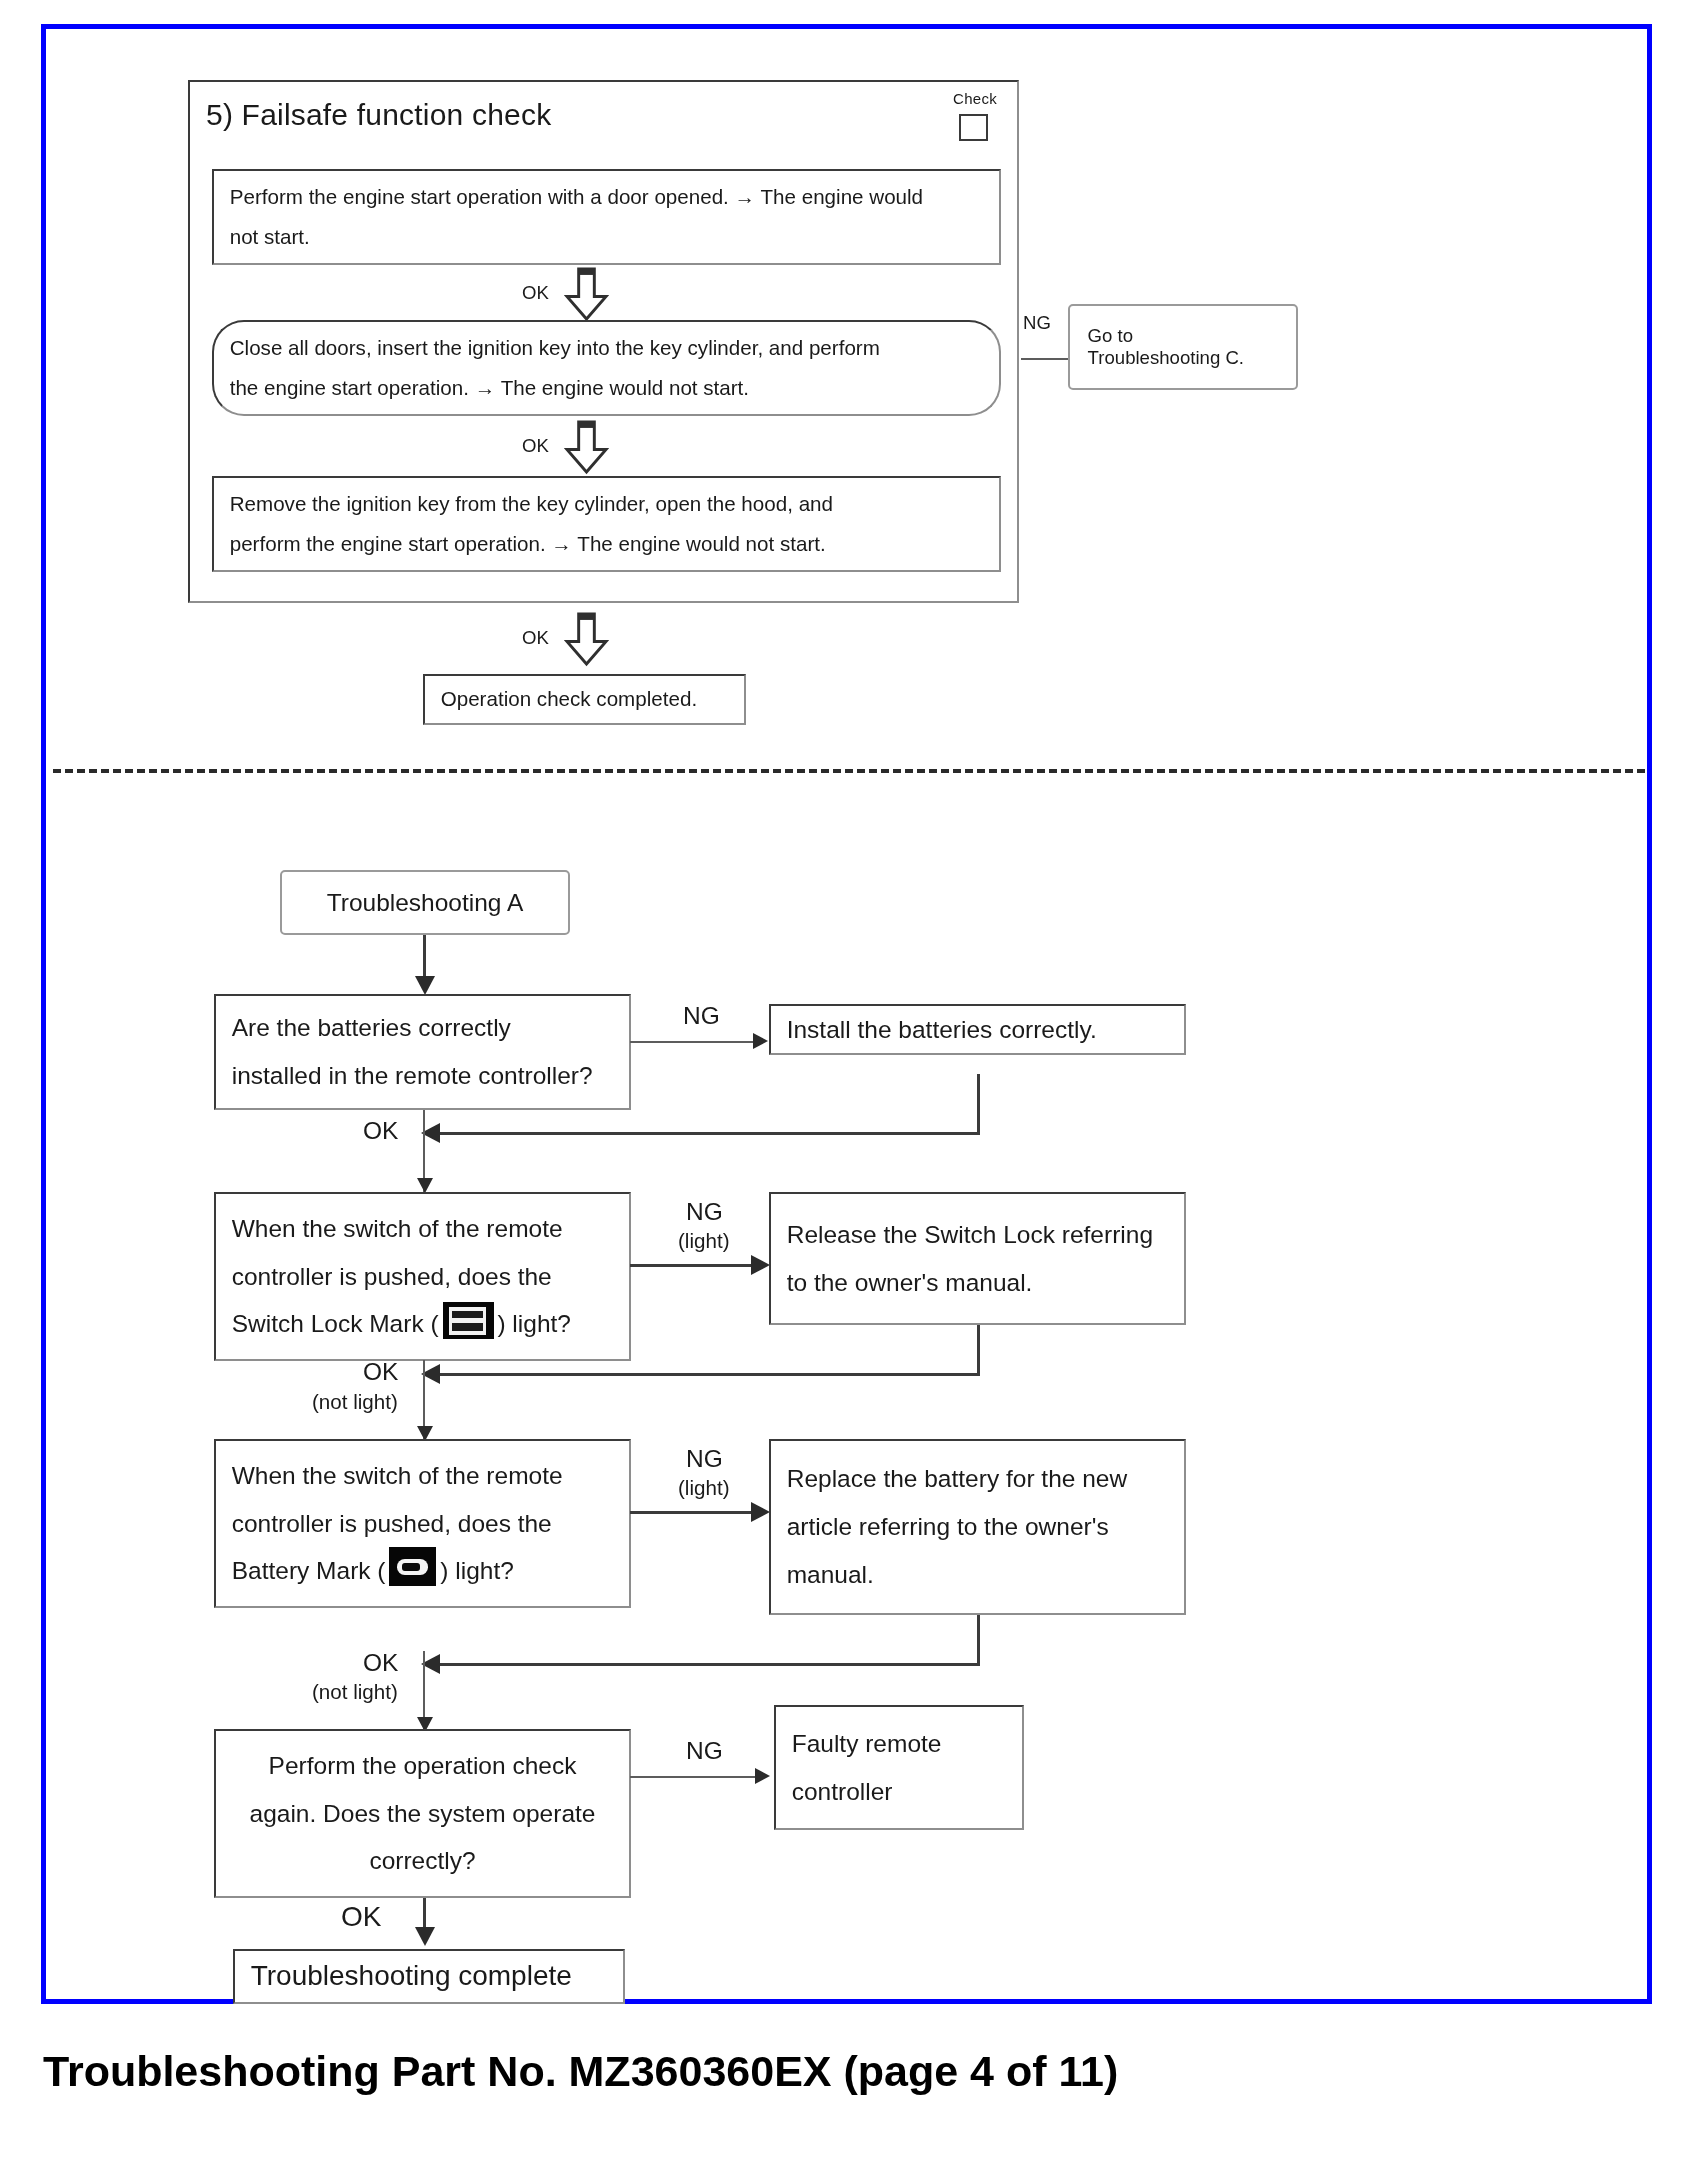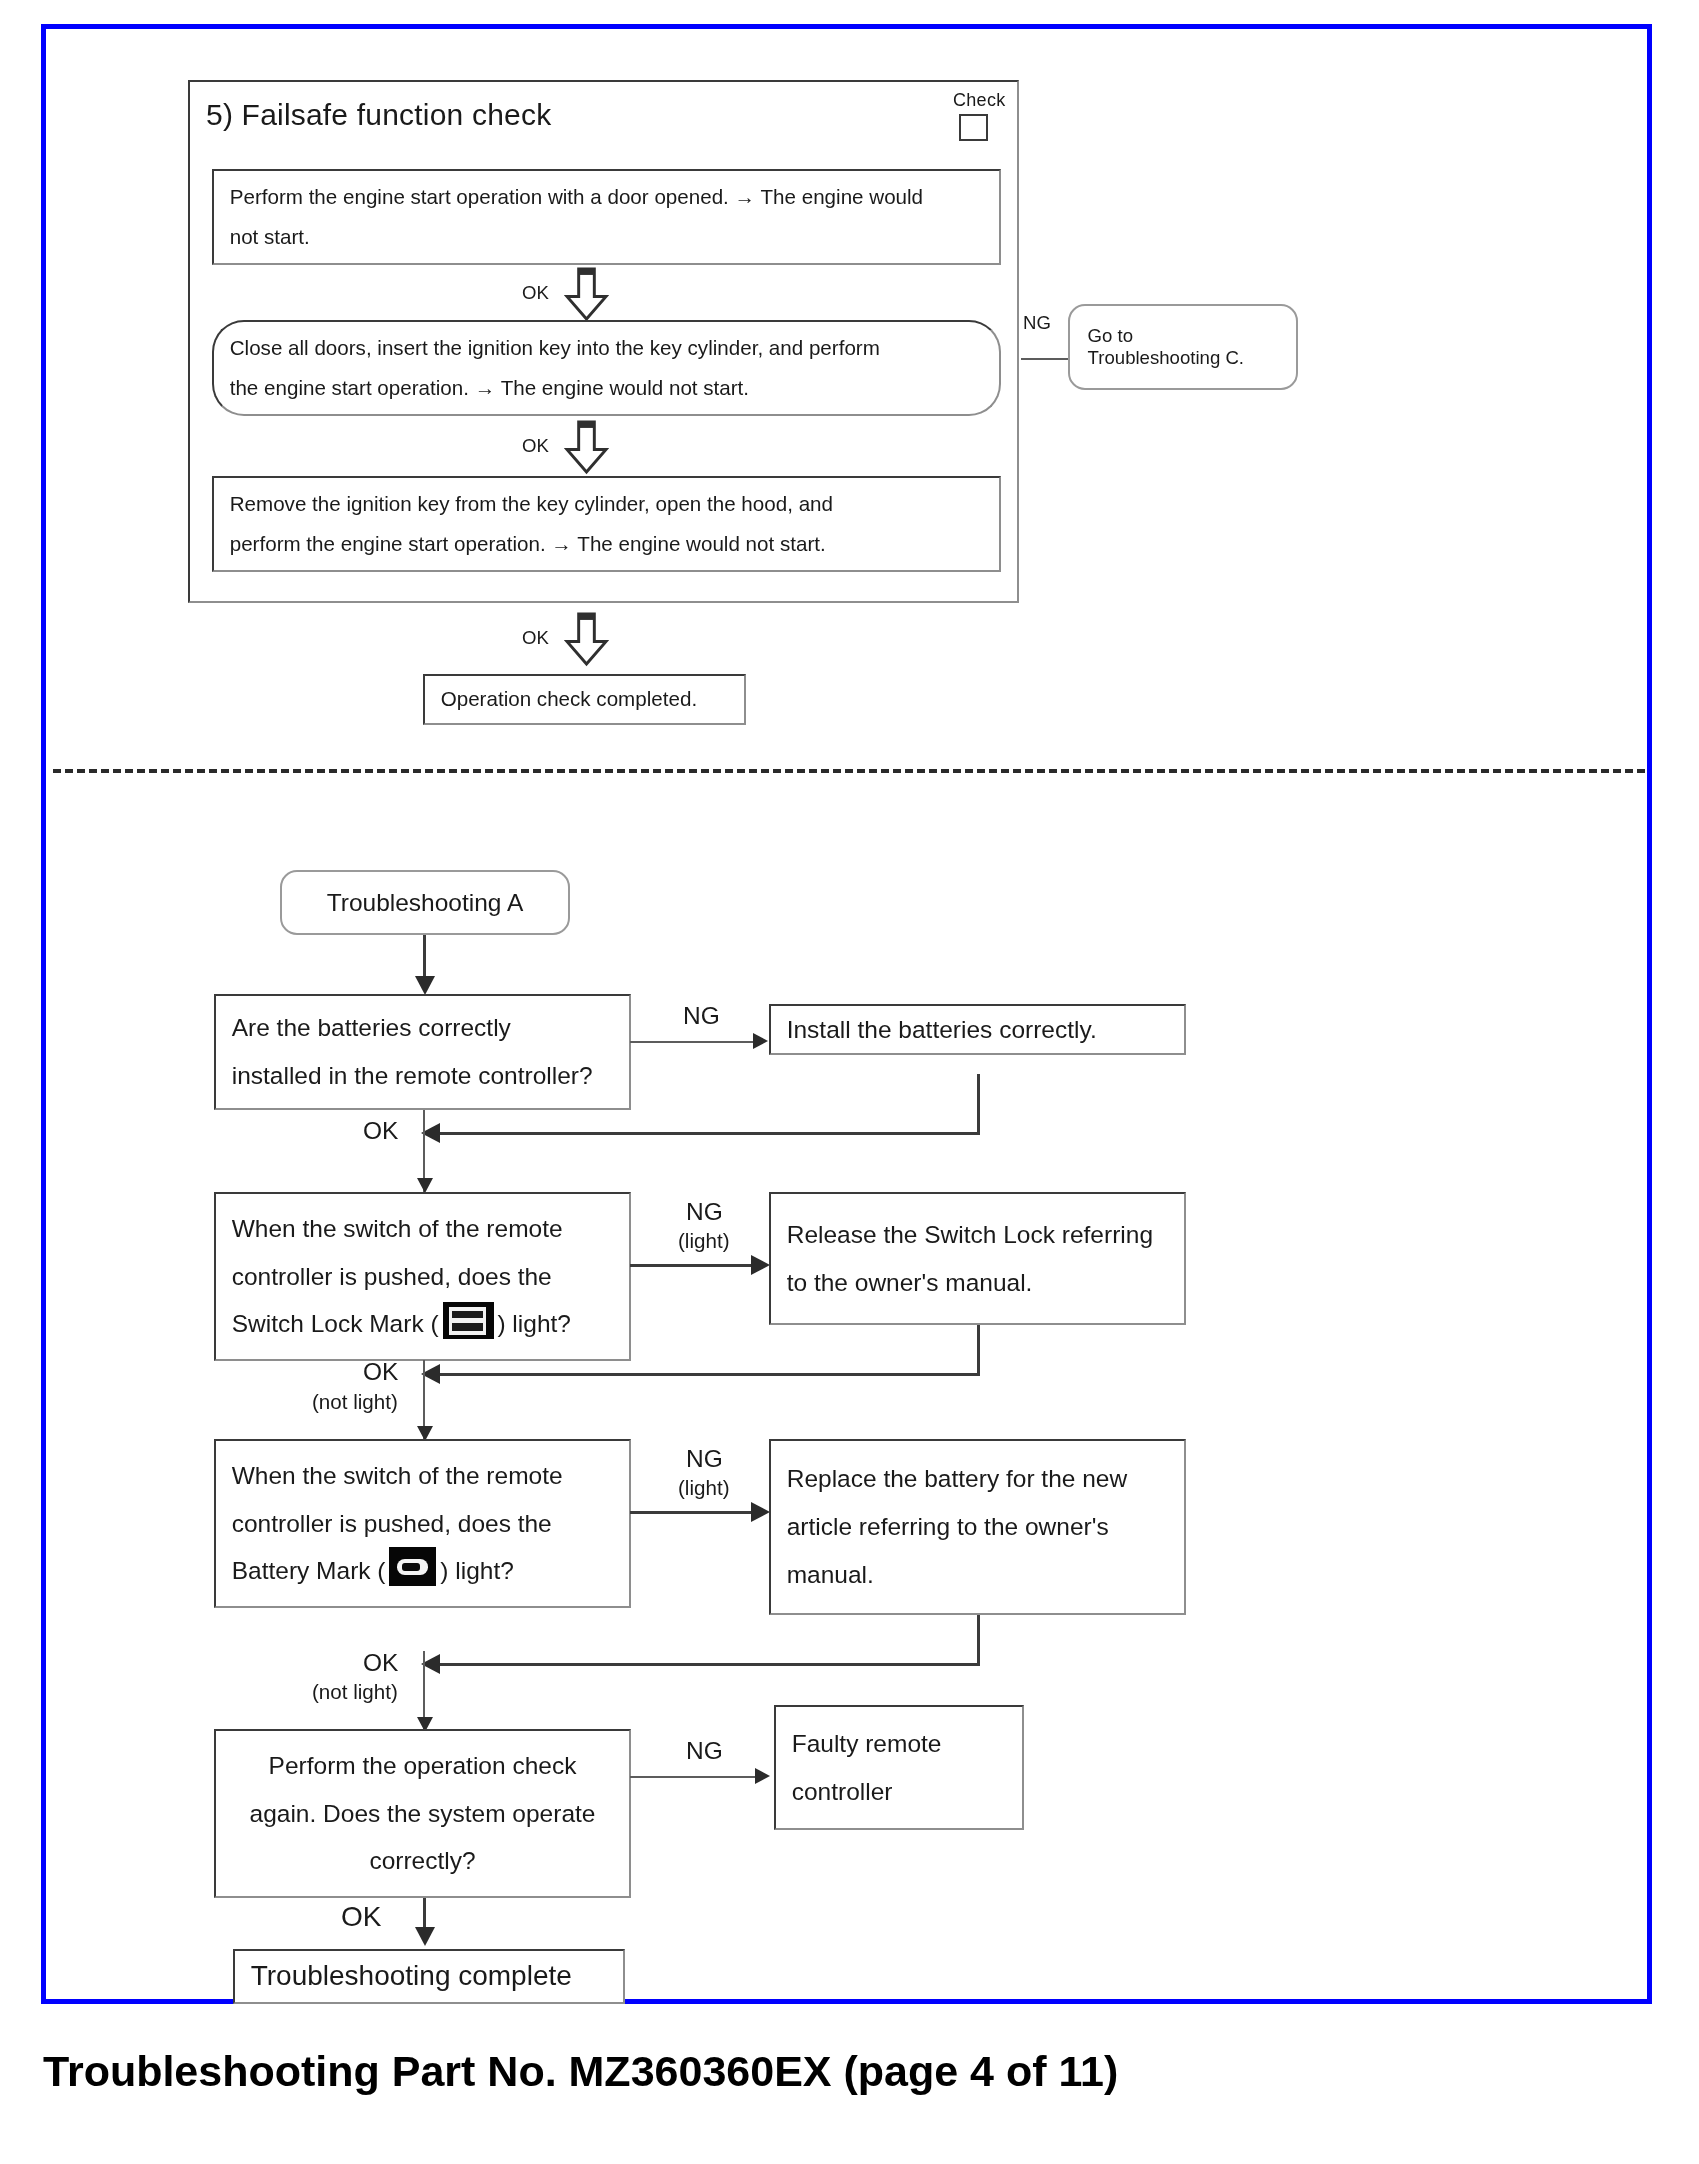--- a/index.html
+++ b/index.html
@@ -39,38 +39,38 @@
   
   .group-box{
     position:absolute;box-sizing:border-box;background:#fff;
     border:2.9px solid #3a3a3a;
     border-right-color:#8e8e8e;border-bottom-color:#8e8e8e;
   }
 
   
   .rbox{
     position:absolute;box-sizing:border-box;background:#fff;
-    border:2.9px solid #9a9a9a;border-radius:17px;
+    border:2.9px solid #9a9a9a;border-radius:5px;
     display:flex;flex-direction:column;justify-content:center;
     padding:3.9px 17.6px;
   }
 
   
   .t-sm{font-size:18.6px;}
   .t-md{font-size:20.6px;}
   .t-lg{font-size:24.5px;}
   .t-xl{font-size:28px;}
 
   
   .sec-title{
     position:absolute;font-size:30px;letter-spacing:0.2px;white-space:nowrap;
   }
 
   
-  .check-label{position:absolute;font-size:18px;letter-spacing:0.3px;}
+  .check-label{position:absolute;font-size:15px;letter-spacing:0.3px;}
   .check-box{
     position:absolute;width:29px;height:27.4px;box-sizing:border-box;
     border:2.9px solid #3a3a3a;background:#fff;
   }
 
   
   .harrow{position:absolute;}
   .harrow svg{display:block;}
 
   

